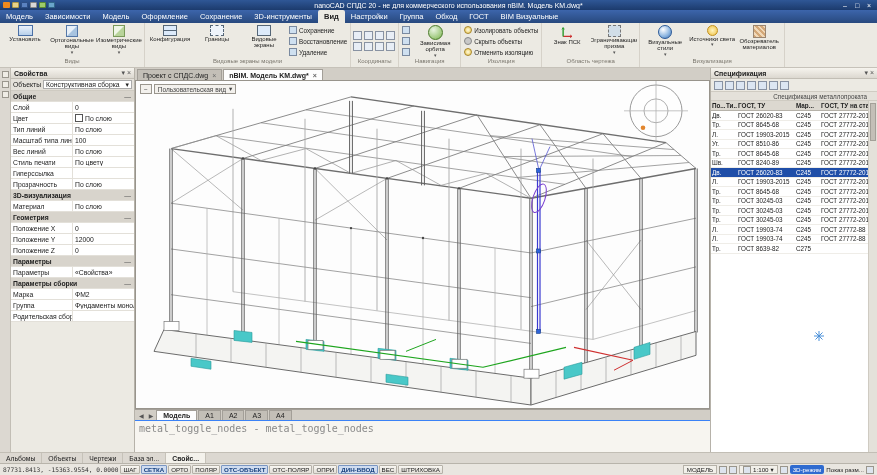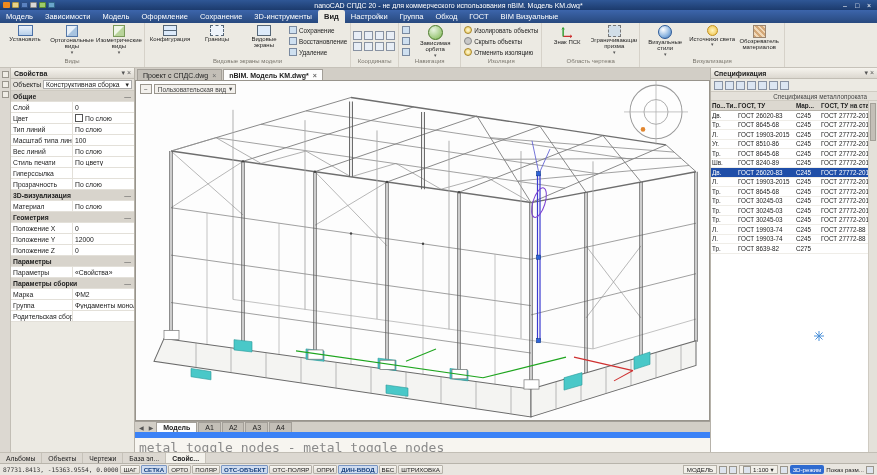--- a/index.html
+++ b/index.html
@@ -88,22 +88,22 @@
   .dtab.active{background:#fdfdfd;font-weight:bold}
   .dtab .x{color:#666;font-size:7px}
   .vp{flex:1;position:relative;background:#fdfdfd;border:1px solid #98948c;overflow:hidden}
   .vp svg{position:absolute;inset:0;width:100%;height:100%}
   .vctl{position:absolute;left:4px;top:3px;display:flex;gap:2px;font-size:6.5px;color:#444}
   .vctl .vbox{background:rgba(242,240,235,.92);border:1px solid #9a968e;padding:0 3px;height:10px;display:flex;align-items:center;gap:3px}
   .sheettabs{height:11px;display:flex;align-items:center;background:#d2cec6;border-top:1px solid #a39f98;font-size:7px;padding-left:2px;gap:1px}
   .sheettabs .nav{color:#555;font-size:6px;padding:0 2px}
   .stab2{padding:0 6px;height:10px;display:flex;align-items:center;background:#c3bfb7;border:1px solid #a39f98;border-bottom:none}
   .stab2.active{background:#fdfdfd;font-weight:bold}
-  .cmd{height:20px;background:#f7f5f0;border-top:6px solid #3b82f6;font-family:"DejaVu Sans Mono",monospace;
-    font-size:13px;padding:1px 4px;color:#8a8a8a;line-height:1.45;overflow:hidden}
+  .cmd{height:32px;background:#f7f5f0;border-top:1px solid #3b82f6;font-family:"DejaVu Sans Mono",monospace;
+    font-size:10px;padding:1px 4px;color:#8a8a8a;line-height:1.45;overflow:hidden}
   .cmd .prompt{color:#222;display:flex;align-items:center}
   .caret{display:inline-block;width:1px;height:8px;background:#222;margin-left:2px}
 
   
   .spec{position:absolute;right:0;top:68px;width:167px;bottom:23px;background:#eceae3;
     border-left:1px solid #b6b2a9;display:flex;flex-direction:column;font-size:6.3px;overflow:hidden}
   .stools{height:13px;display:flex;align-items:center;gap:2px;padding:0 3px;border-bottom:1px solid #cfcbc2}
   .stools .ti{width:9px;height:9px;border:1px solid #8892a2;background:#dce6f2}
   .stabrow{height:9px;display:flex;align-items:center;justify-content:flex-end;padding:0 10px 0 3px;color:#444;
     background:#e4e1da;border-bottom:1px solid #cfcbc2;white-space:nowrap;overflow:hidden}

